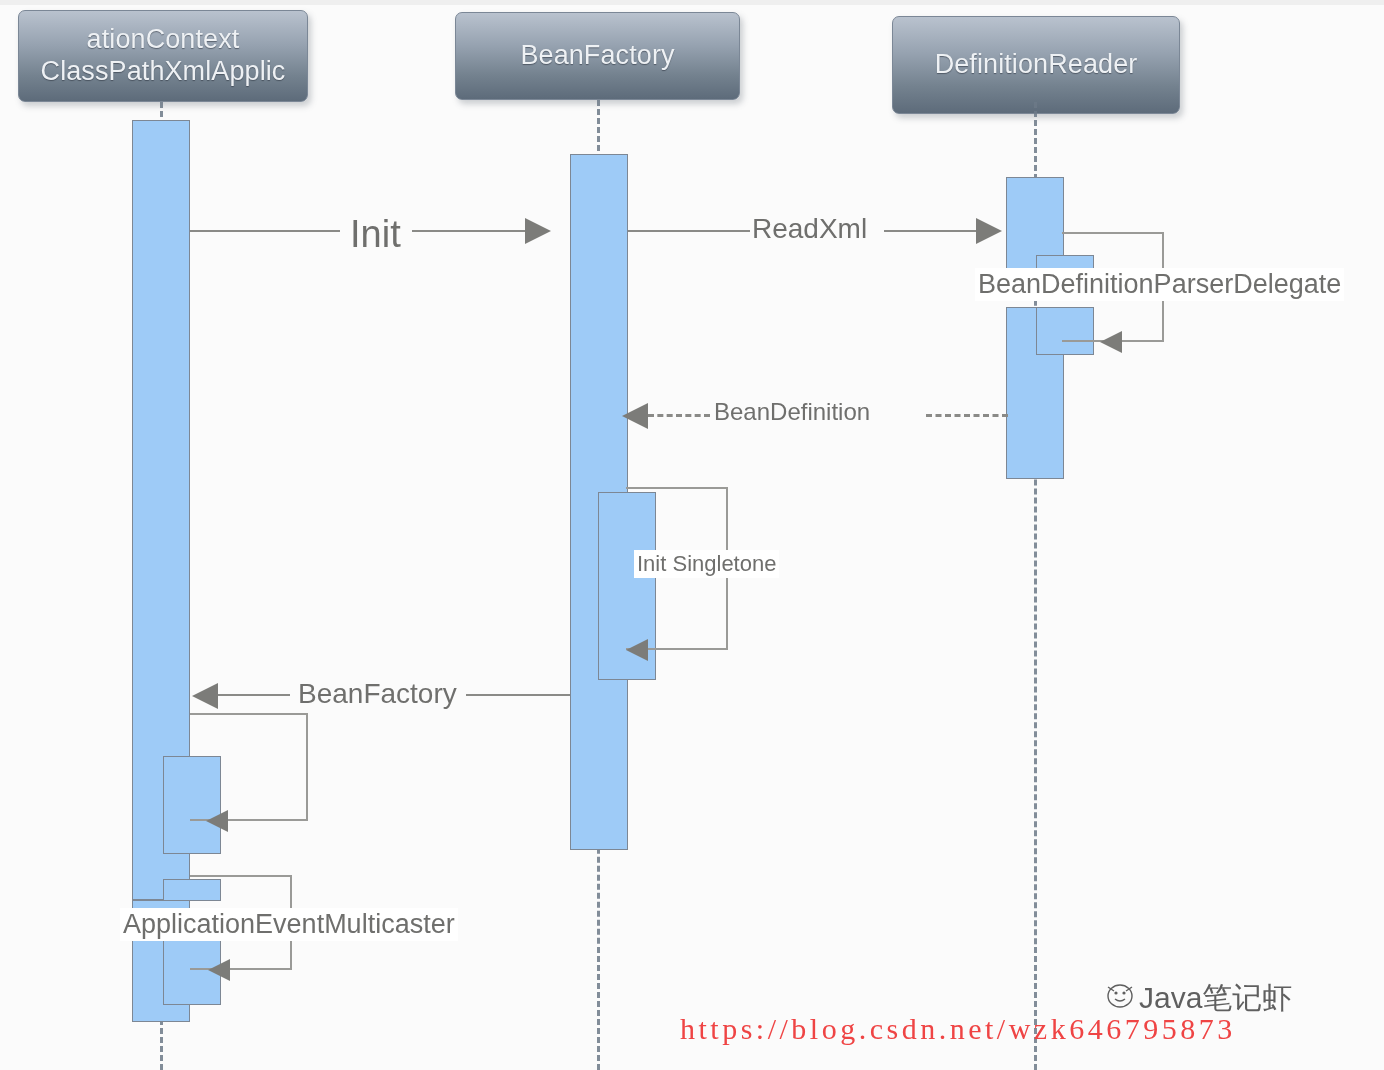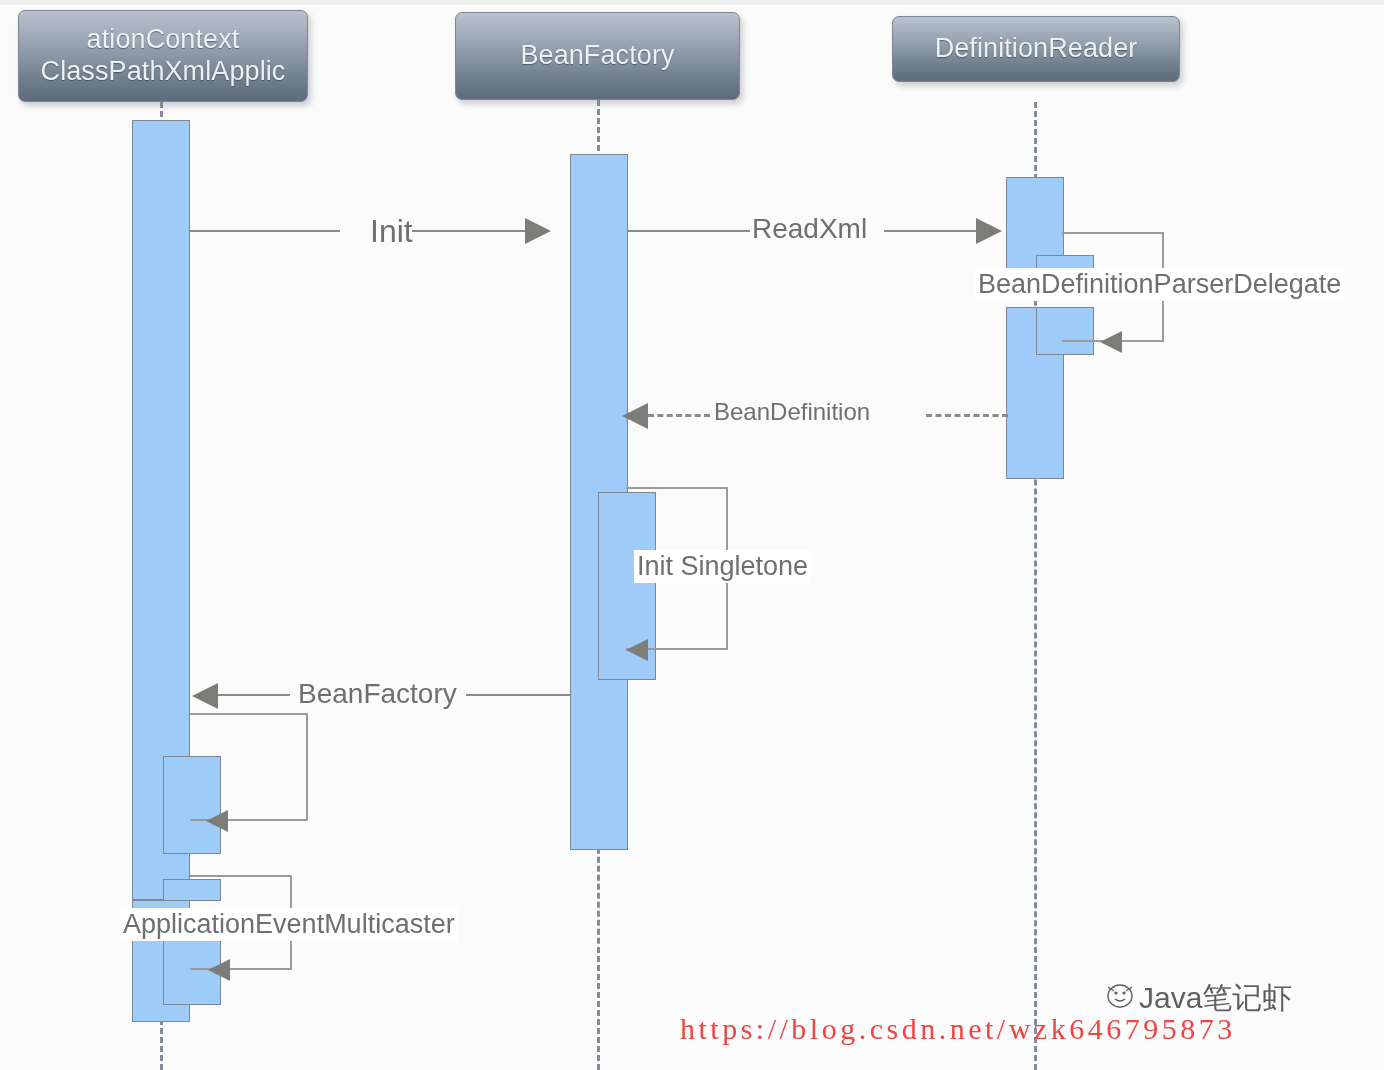--- a/index.html
+++ b/index.html
@@ -158,31 +158,31 @@
 
   <div class="activation" style="left:132px; top:120px; width:58px; height:780px;"></div>
 
   <div class="lifeline-header" style="left:455px; top:12px; width:285px; height:88px; font-size:27px;">
     <span>BeanFactory</span>
   </div>
   <div class="lifeline-line" style="left:597px; top:100px; height:970px;"></div>
 
   <div class="activation" style="left:570px; top:154px; width:58px; height:696px;"></div>
 
-  <div class="lifeline-header" style="left:892px; top:16px; width:288px; height:66px; font-size:27px;">
+  <div class="lifeline-header" style="left:892px; top:16px; width:288px; height:98px; font-size:27px;">
     <span>DefinitionReader</span>
   </div>
   <div class="lifeline-line" style="left:1034px; top:102px; height:968px;"></div>
 
   <div class="activation" style="left:1006px; top:177px; width:58px; height:92px;"></div>
 
   <div class="activation" style="left:1006px; top:307px; width:58px; height:172px;"></div>
 
   <div class="msg-line" style="left:190px; top:230px; width:150px;"></div>
-  <div class="msg-label plain" style="left:350px; top:213px; font-size:32px;margin-left:20px;">Init</div>
+  <div class="msg-label plain" style="left:350px; top:213px; font-size:38px;">Init</div>
   <div class="msg-line" style="left:412px; top:230px; width:115px;"></div>
   <div class="arrow right" style="left:525px; top:218px;"></div>
 
   <div class="msg-line" style="left:628px; top:230px; width:122px;"></div>
   <div class="msg-label plain" style="left:752px; top:213px; font-size:28px;">ReadXml</div>
   <div class="msg-line" style="left:884px; top:230px; width:94px;"></div>
   <div class="arrow right" style="left:976px; top:218px;"></div>
 
   <div class="activation" style="left:1036px; top:255px; width:58px; height:14px;"></div>
   <div class="activation" style="left:1036px; top:307px; width:58px; height:48px;"></div>
@@ -192,21 +192,21 @@
   <div class="self-label" style="left:975px; top:268px; font-size:27px;">BeanDefinitionParserDelegate</div>
 
   <div class="arrow left" style="left:622px; top:403px;"></div>
   <div class="msg-line dashed" style="left:648px; top:414px; width:62px;"></div>
   <div class="msg-label plain" style="left:714px; top:398px; font-size:24px;">BeanDefinition</div>
   <div class="msg-line dashed" style="left:926px; top:414px; width:82px;"></div>
 
   <div class="activation" style="left:598px; top:492px; width:58px; height:188px;"></div>
   <div class="selfloop" style="left:626px; top:487px; width:102px; height:163px;"></div>
   <div class="arrow small-left" style="left:626px; top:639px;"></div>
-  <div class="self-label" style="left:634px; top:550px; font-size:27px;">Init Singletone</div>
+  <div class="self-label" style="left:634px; top:550px; font-size:22px;">Init Singletone</div>
 
   <div class="arrow left" style="left:192px; top:683px;"></div>
   <div class="msg-line" style="left:218px; top:694px; width:72px;"></div>
   <div class="msg-label plain" style="left:298px; top:678px; font-size:28px;">BeanFactory</div>
   <div class="msg-line" style="left:466px; top:694px; width:104px;"></div>
 
   <div class="activation" style="left:163px; top:756px; width:58px; height:98px;"></div>
   <div class="selfloop" style="left:190px; top:713px; width:118px; height:108px;"></div>
   <div class="arrow small-left" style="left:206px; top:810px;"></div>
 

